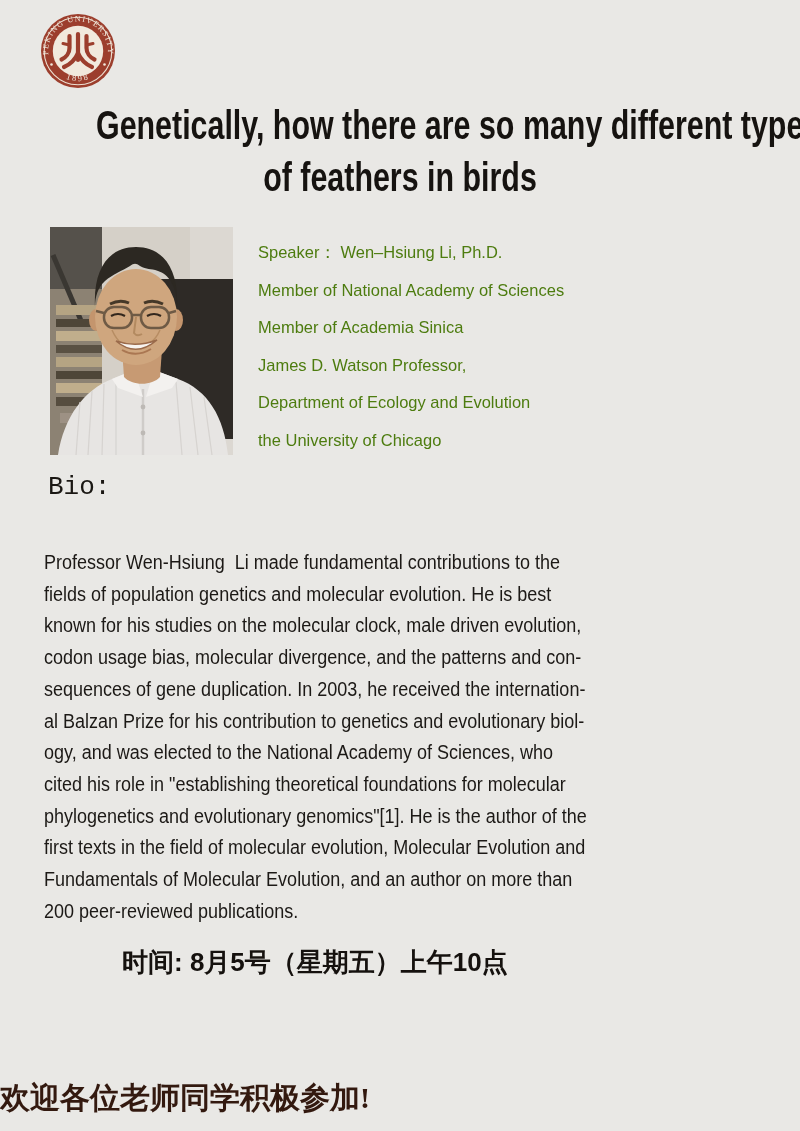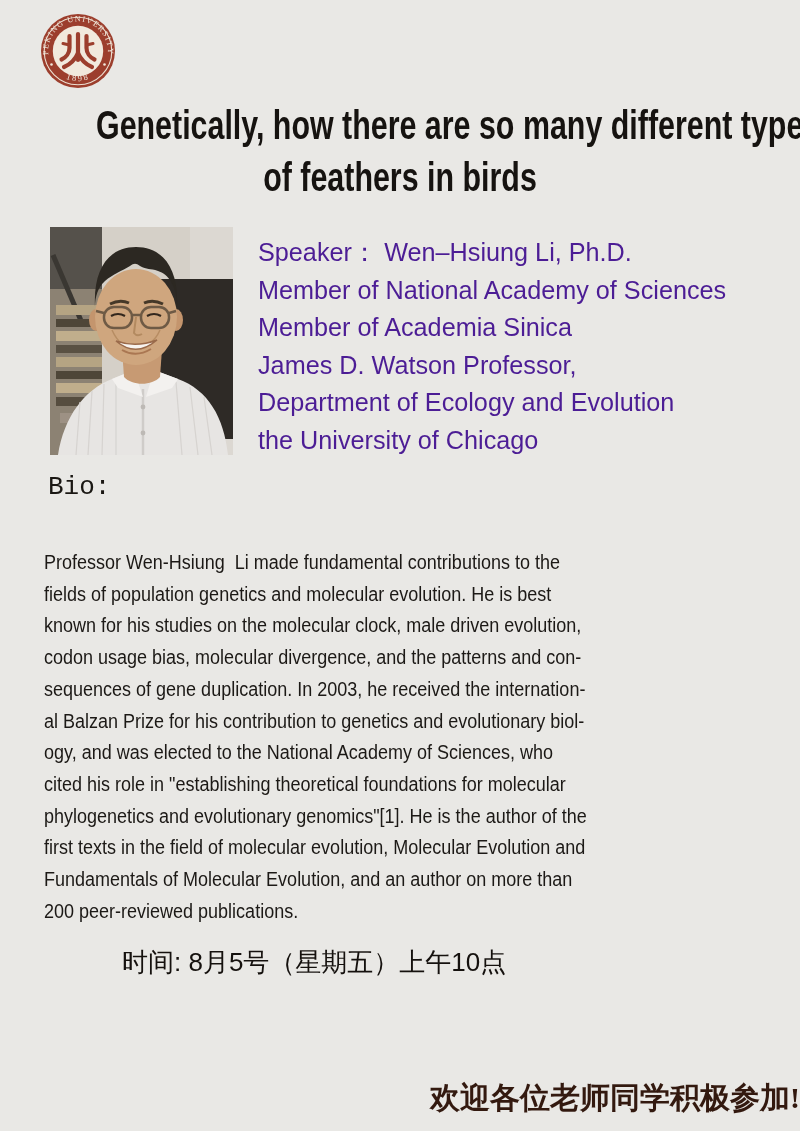--- a/index.html
+++ b/index.html
@@ -28,41 +28,41 @@
   }
   .title .t-line {
     display: block; white-space: pre;
     transform: scaleX(0.76); transform-origin: 50% 50%;
   }
 
   .photo { position: absolute; left: 50px; top: 227px; width: 183px; height: 228px; }
 
   .speaker-info {
     position: absolute; left: 258px; top: 234px;
-    font-size: 26px; line-height: 37.5px; color: #4c1d95;
+    font-size: 17px; line-height: 37.5px; color: #4d7c0f;
   }
   .speaker-line { white-space: pre; transform: scaleX(0.97); transform-origin: 0 50%; }
 
   .bio-label { position: absolute; left: 48px; top: 472px; font-size: 26px; color: #1a1713; white-space: pre; font-family: Liberation Mono, monospace; }
 
   .bio {
     position: absolute; left: 44px; top: 547px;
     font-size: 20px; line-height: 31.7px; color: #1c1916;
   }
   .bio-line { white-space: pre; transform: scaleX(0.9); transform-origin: 0 50%; }
 
   .details {
     position: absolute; left: 122px; top: 944px;
-    font-size: 26px; font-weight: normal; line-height: 36.5px; color: #15110e;
+    font-size: 26px; font-weight: bold; line-height: 36.5px; color: #15110e;
   }
   .details-line { white-space: pre; }
 
   .footer {
     position: absolute; left: 0; top: 1078px; width: 800px;
-    text-align: right; font-family: "Liberation Serif", serif;
+    text-align: left; font-family: "Liberation Serif", serif;
     font-weight: bold; font-size: 30px; color: #33190f; white-space: pre;
   }
 </style>
 </head>
 <body>
 
 <div class="poster">
 
   <svg class="logo" viewBox="-38 -38 76 76" role="img">
     <circle r="37" fill="#9c3e2d"></circle>

